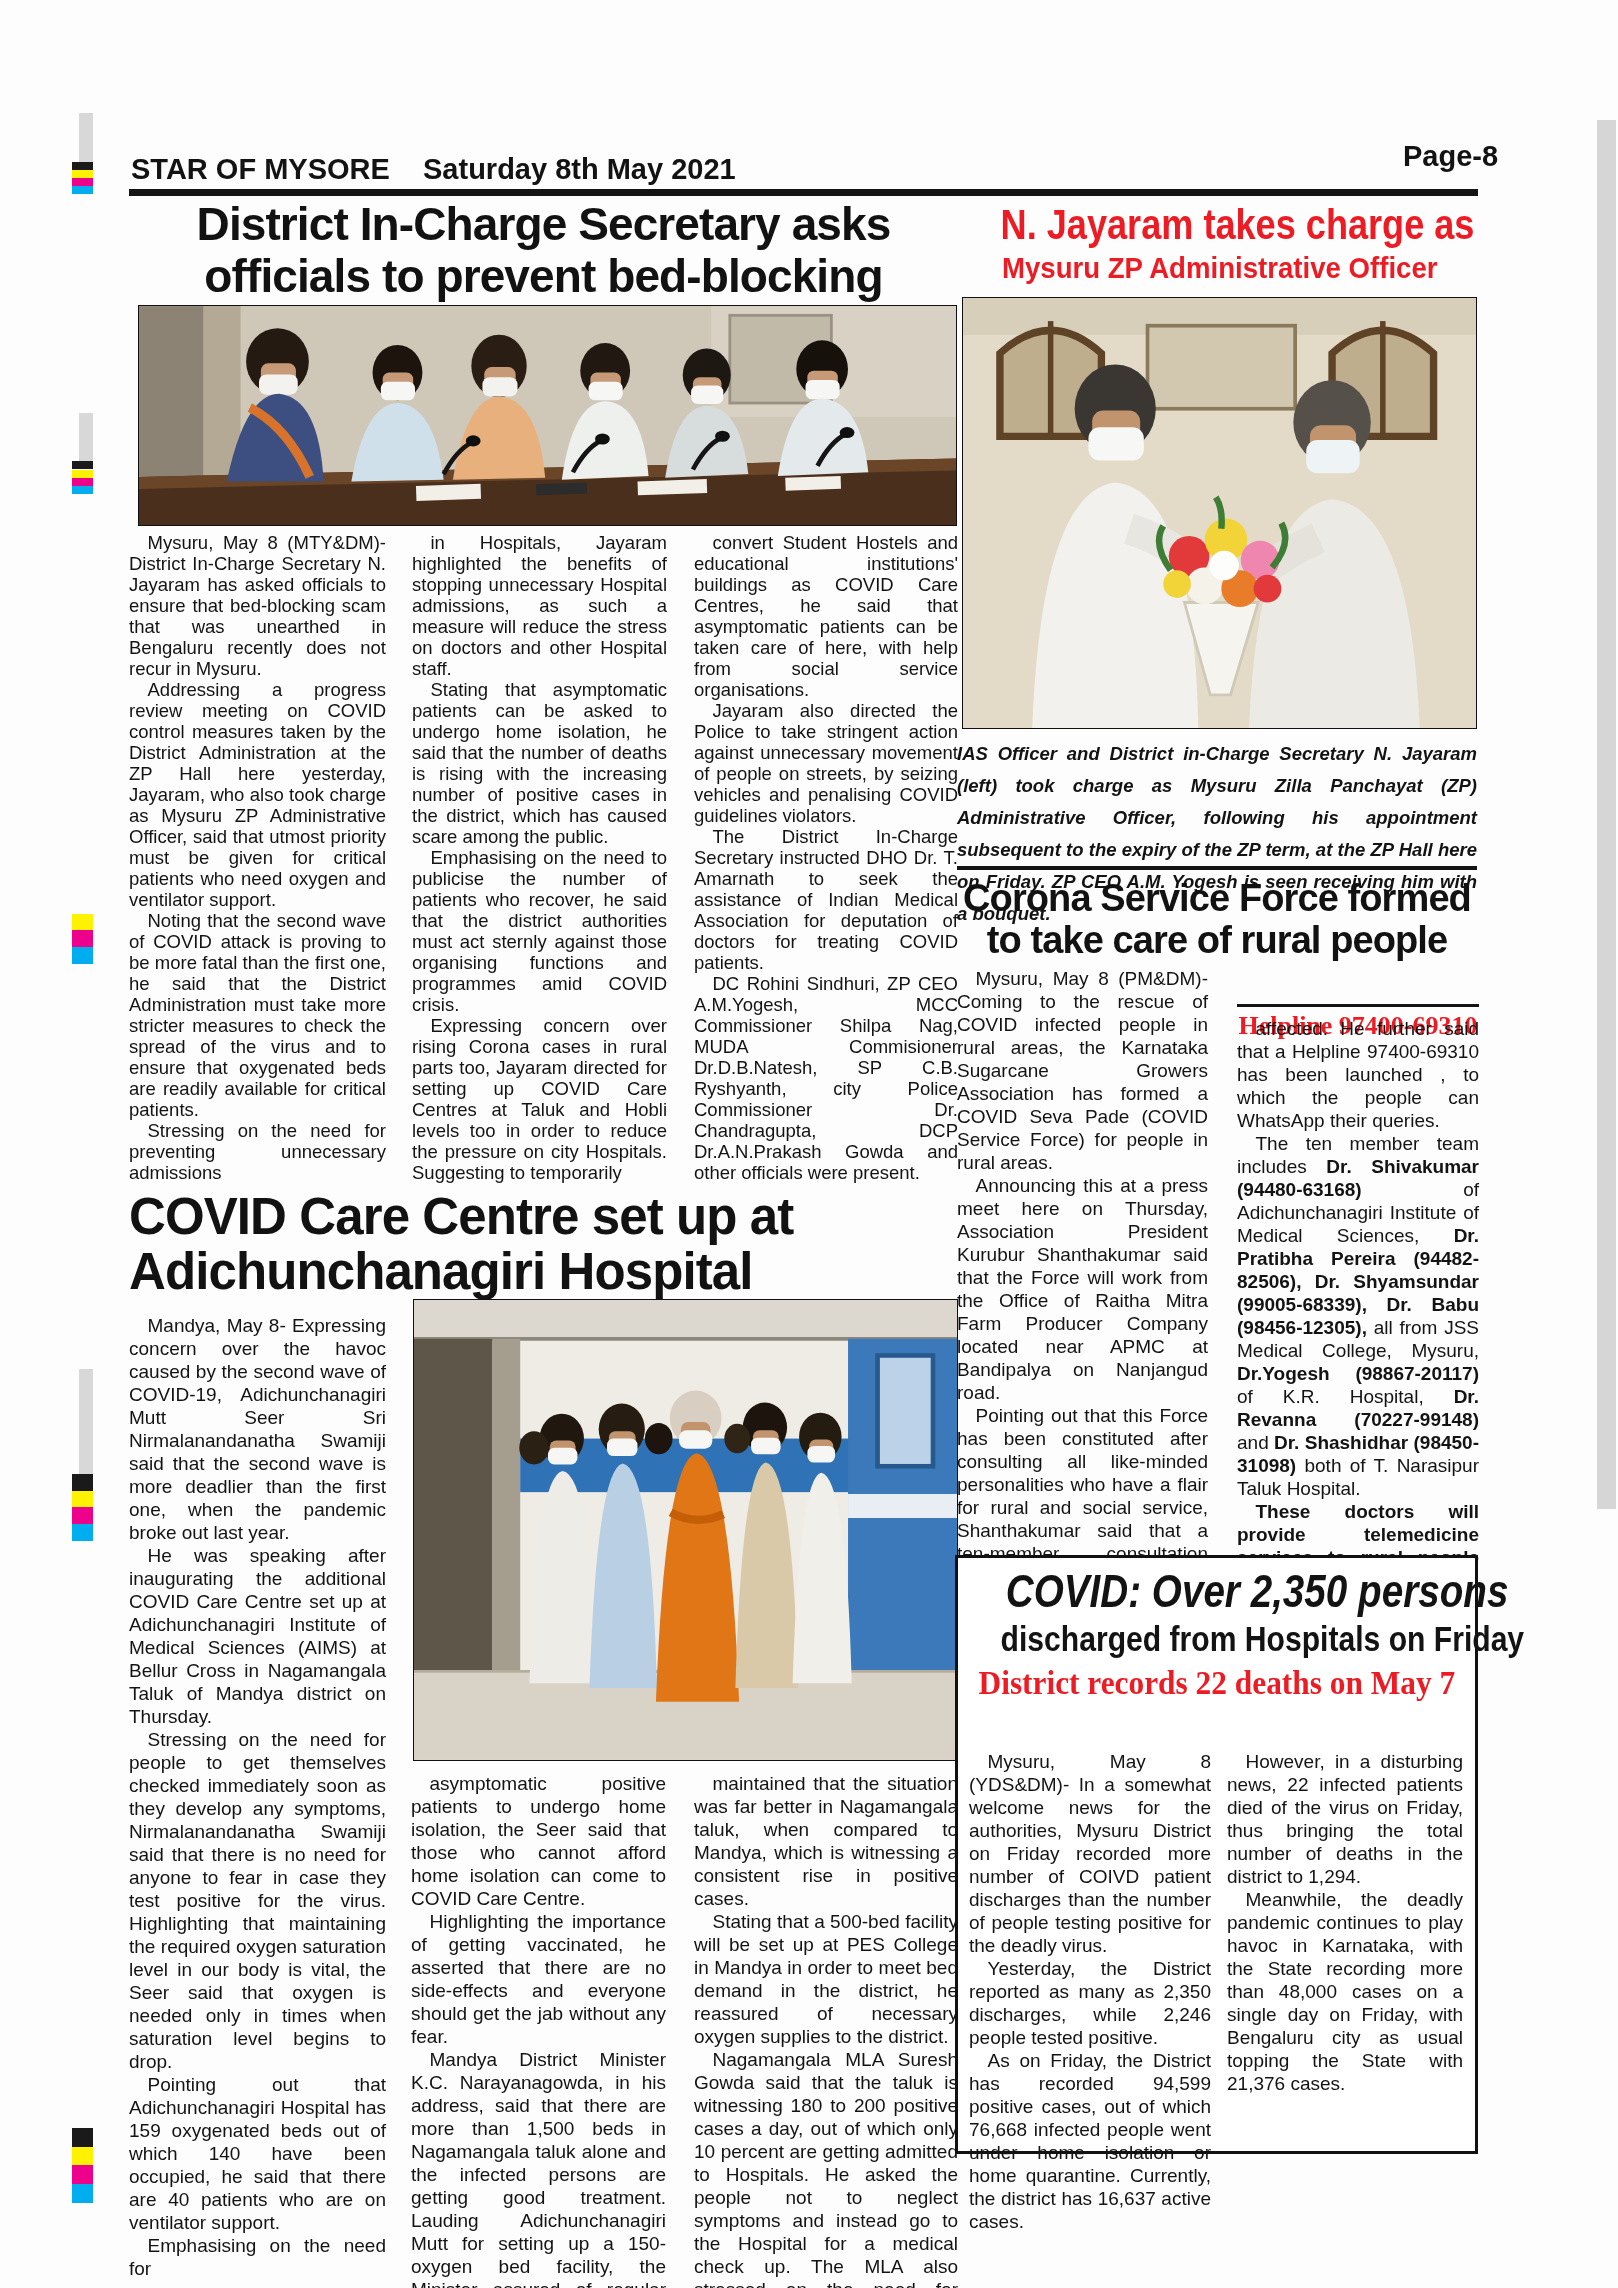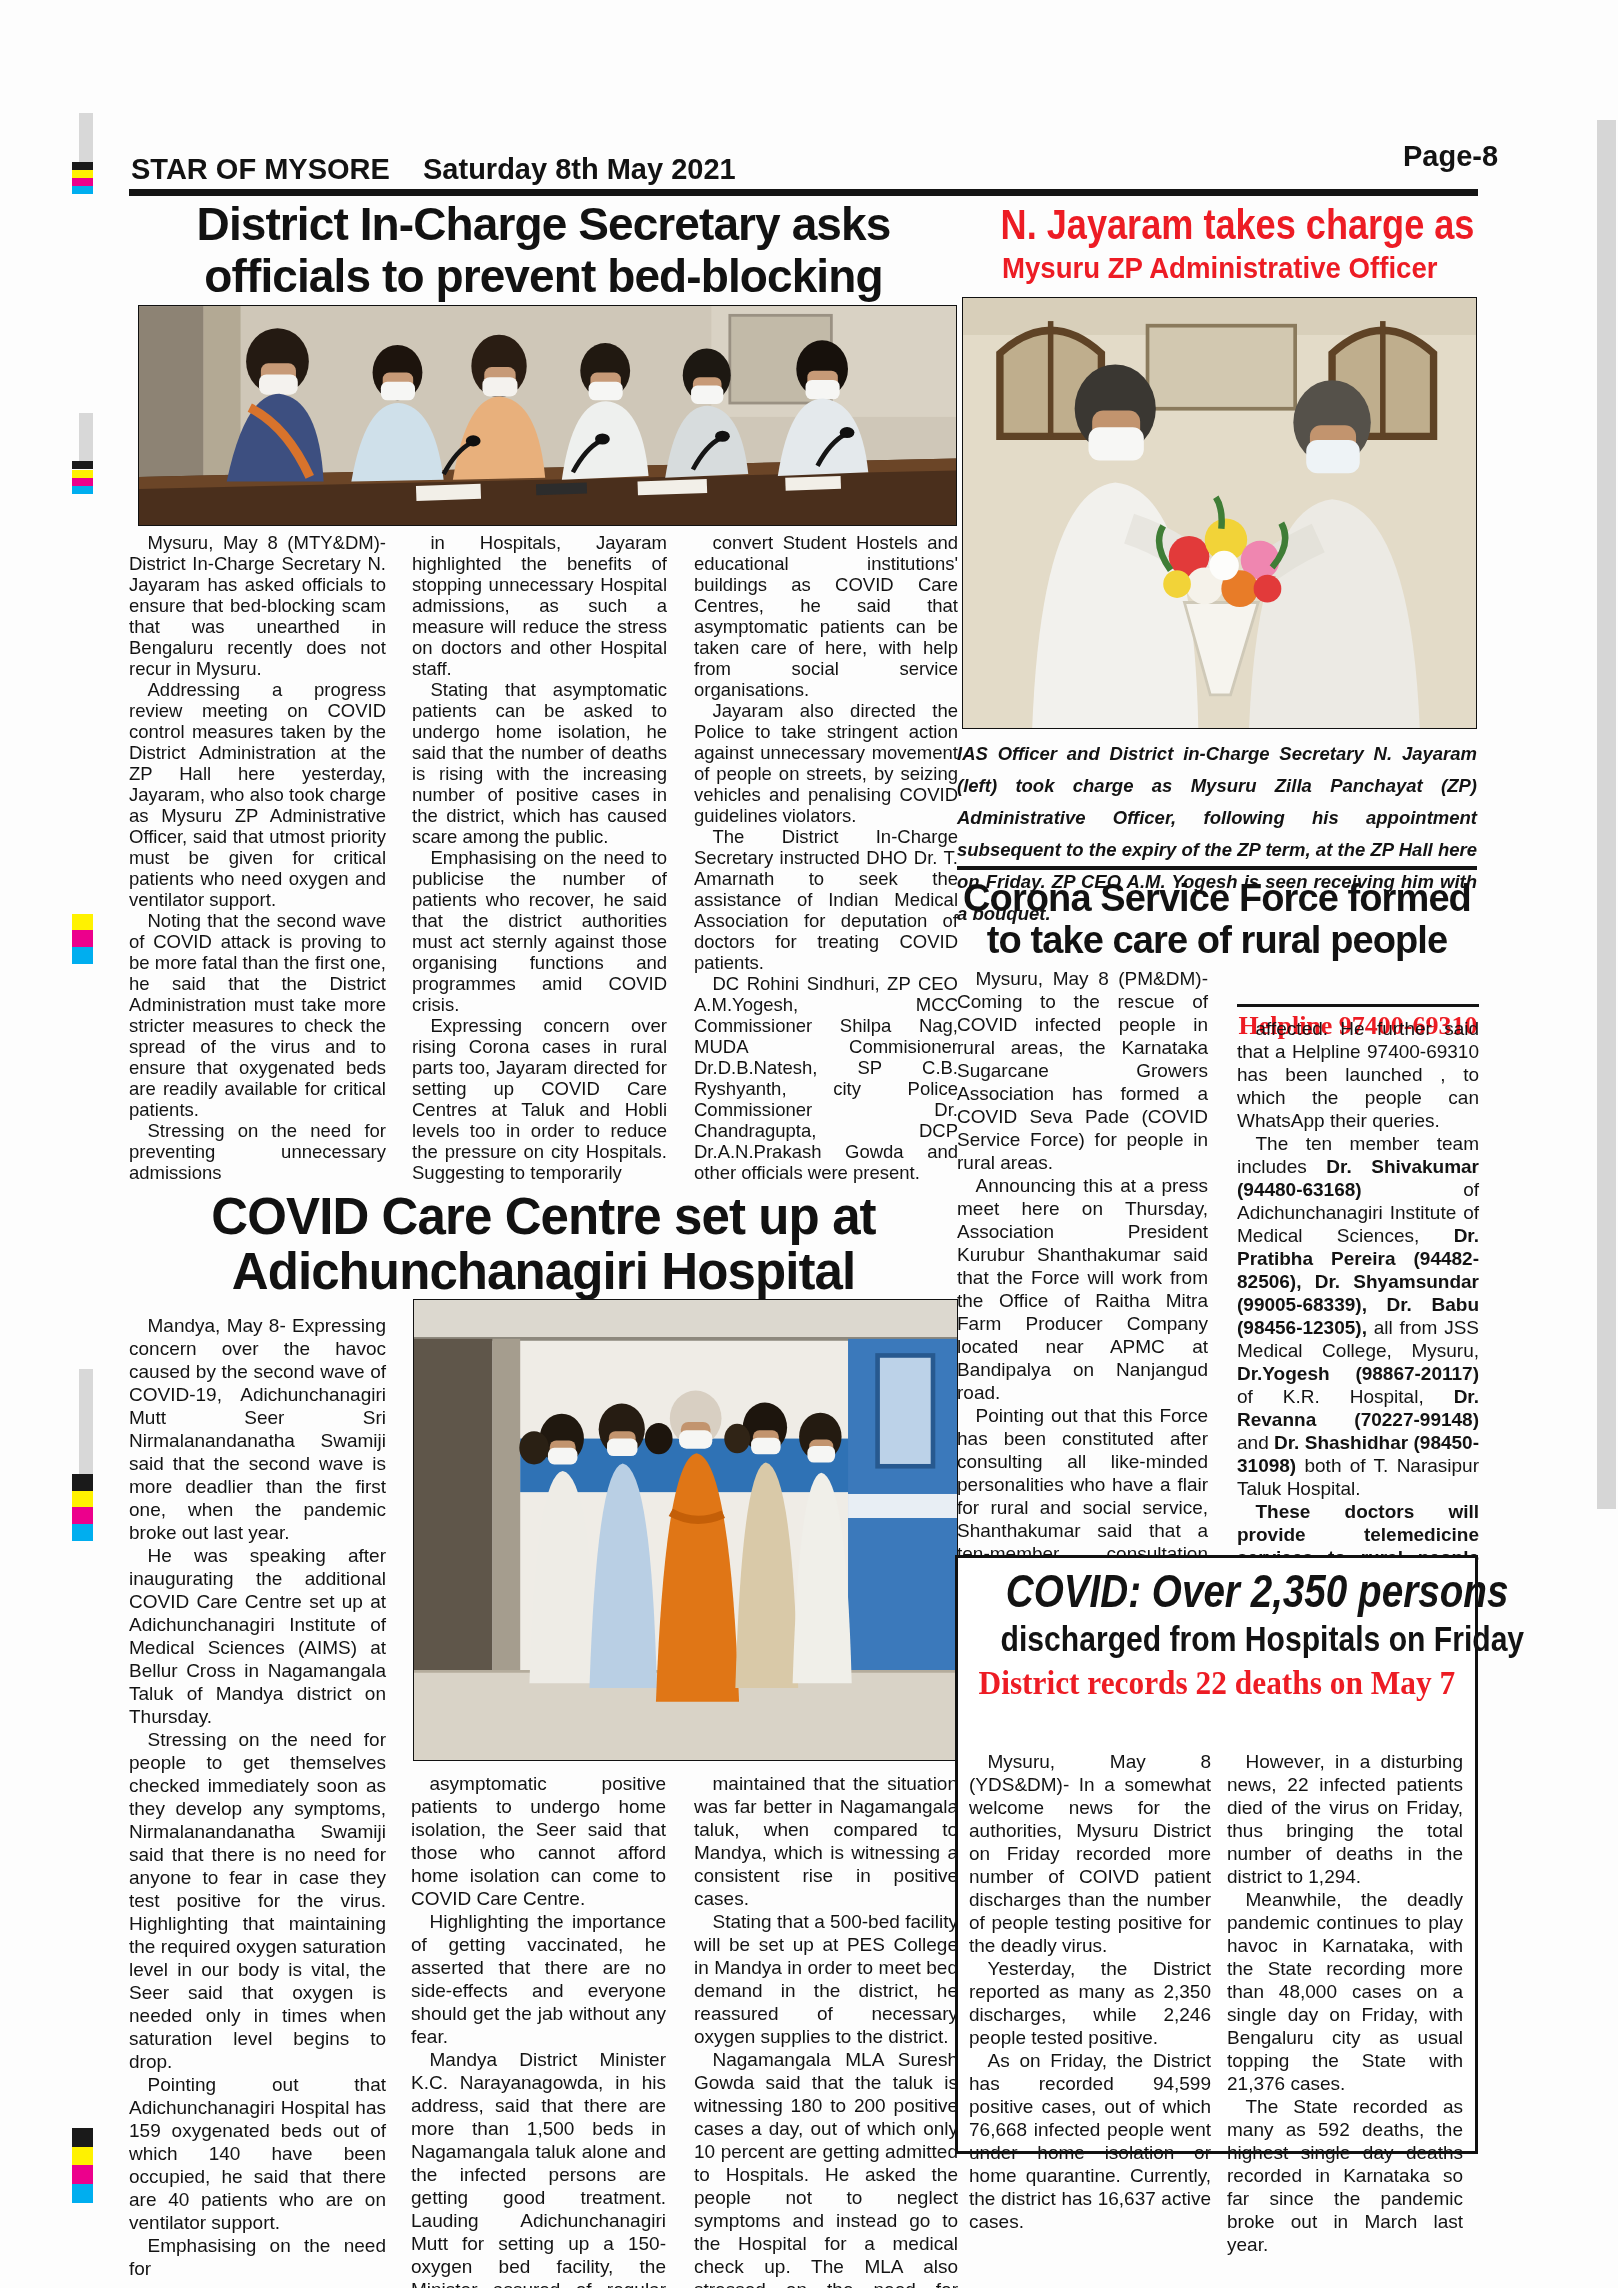--- a/index.html
+++ b/index.html
@@ -4,21 +4,21 @@
 <style>
   html,body{margin:0;padding:0;}
   body{width:1619px;height:2289px;position:relative;background:#fdfdfd;
        font-family:"Liberation Sans",sans-serif;color:#131313;overflow:hidden;}
   .abs{position:absolute;}
   
   .masthead{font-weight:bold;font-size:29px;letter-spacing:0px;}
   .hrule{background:#141414;}
   
   .h-main{font-weight:bold;text-align:center;font-size:46px;line-height:52px;letter-spacing:-0.9px;color:#121212;}
-  .h-care{font-weight:bold;text-align:center;font-size:51px;line-height:55px;letter-spacing:-0.9px;color:#121212;}
+  .h-care{font-weight:bold;text-align:left;font-size:51px;line-height:55px;letter-spacing:-0.9px;color:#121212;}
   .h-corona{font-weight:bold;text-align:center;font-size:38px;line-height:42px;letter-spacing:-0.9px;color:#121212;}
   .red{color:#ed1c24;}
   .cond-wrap{text-align:center;white-space:nowrap;}
   .cond{display:inline-block;white-space:nowrap;font-weight:bold;}
   
   .bcol{position:absolute;font-size:18.5px;line-height:21px;text-align:justify;}
   .bcol p{margin:0;text-indent:18.5px;}
   .c26{font-size:19px;line-height:23px;}
   .b{font-weight:bold;}
   
@@ -316,16 +316,15 @@
     <span class="cond red" style="font-size:33px;transform:scaleX(0.95);transform-origin:center;">District records 22 deaths on May 7</span>
   </div>
   <div class="bcol c26" style="left:11px;top:192px;width:242px;">
       <p>Mysuru, May 8 (YDS&amp;DM)- In a somewhat welcome news for the authorities, Mysuru District on Friday recorded more number of COIVD patient discharges than the number of people testing positive for the deadly virus.</p>
       <p>Yesterday, the District reported as many as 2,350 discharges, while 2,246 people tested positive.</p>
       <p>As on Friday, the District has recorded 94,599 positive cases, out of which 76,668 infected people went under home isolation or home quarantine. Currently, the district has 16,637 active cases.</p>
     </div>
   <div class="bcol c26" style="left:269px;top:192px;width:236px;">
       <p>However, in a disturbing news, 22 infected patients died of the virus on Friday, thus bringing the total number of deaths in the district to 1,294.</p>
       <p>Meanwhile, the deadly pandemic continues to play havoc in Karnataka, with the State recording more than 48,000 cases on a single day on Friday, with Bengaluru city as usual topping the State with 21,376 cases.</p>
-      <p>The State recorded as many as 592 deaths, the highest single day deaths recorded in Karnataka so far since the pandemic broke out in March last year.</p>
     </div>
 </div>
 
 
 </body></html>

